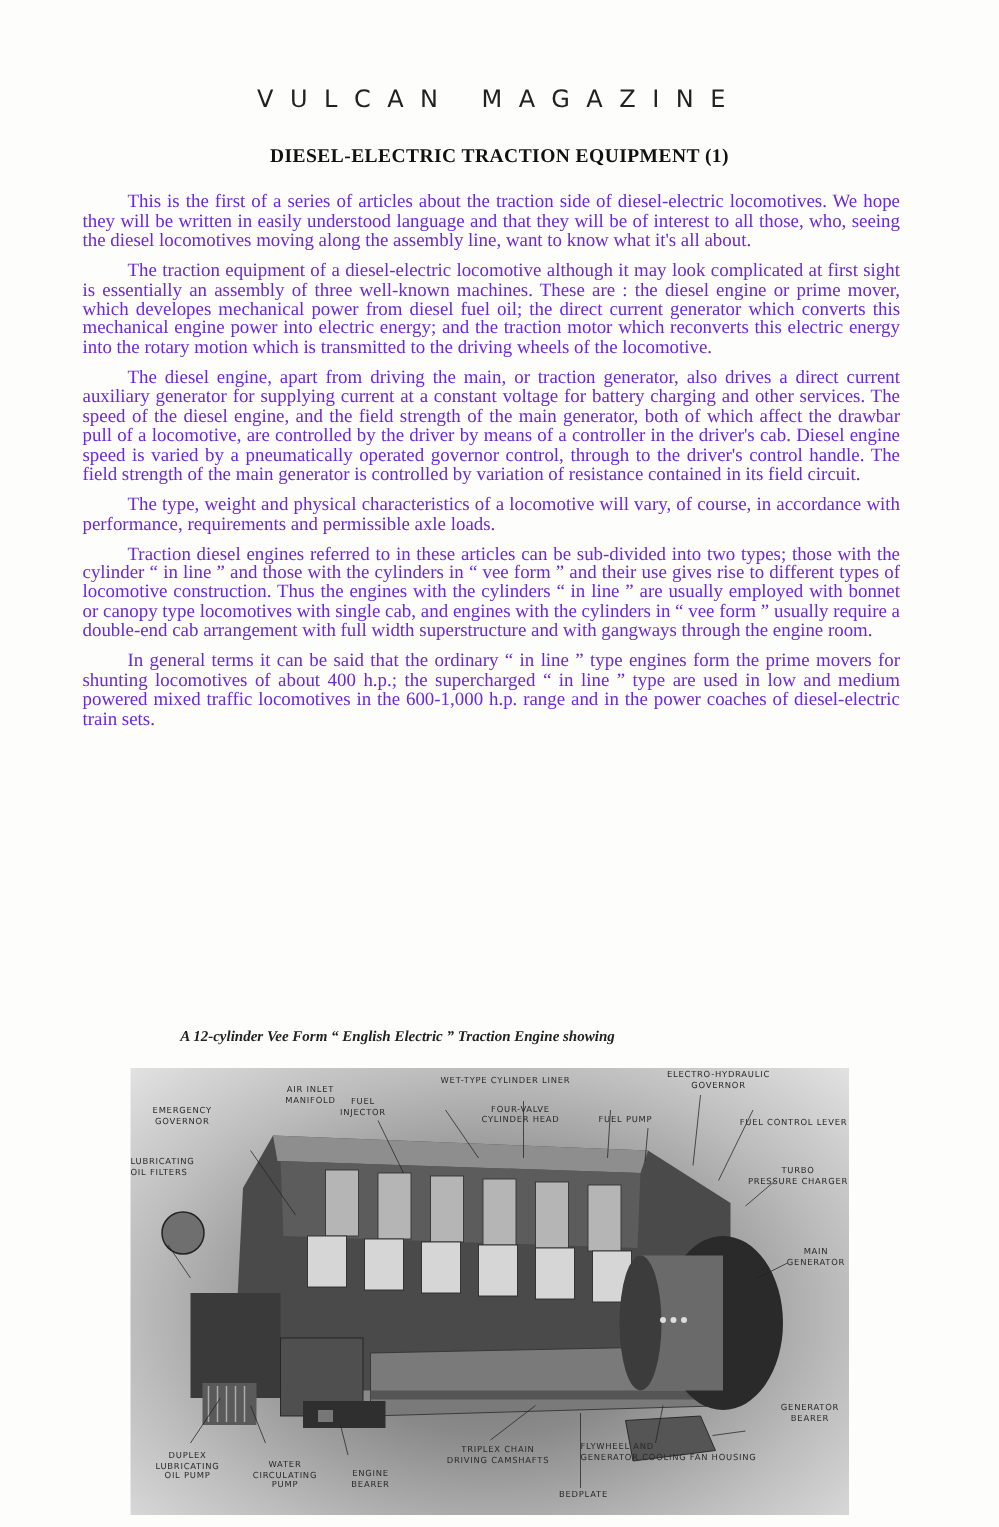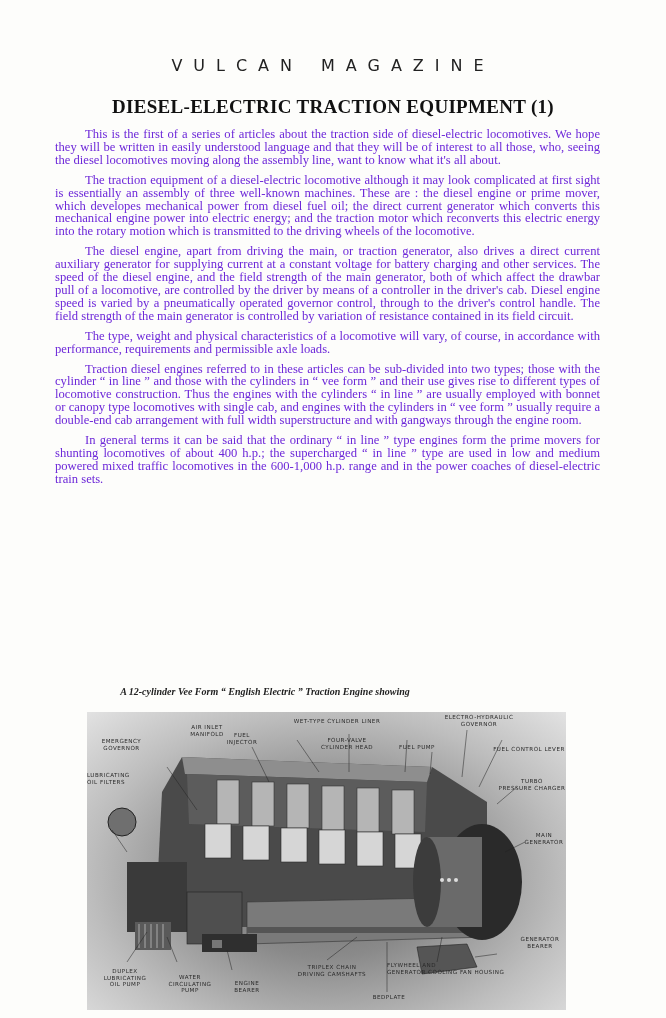--- a/index.html
+++ b/index.html
@@ -14,21 +14,21 @@
     position: absolute; top: 56px; left: 0; width: 666px;
     text-align: center;
     font-family: "DejaVu Sans", "Liberation Sans", sans-serif;
     font-size: 16px; letter-spacing: 11px; font-weight: normal;
     color: #222;
   }
   .masthead .gap { display: inline-block; width: 18px; }
   .title {
     position: absolute; top: 96px; left: 0; width: 666px;
     text-align: center;
-    font-size: 19px; font-weight: bold; letter-spacing: 0.3px;
+    font-size: 13px; font-weight: bold; letter-spacing: 0.3px;
     color: #111;
   }
   .body-text {
     position: absolute; top: 128px; left: 55px; width: 545px;
     font-size: 12.6px; line-height: 12.9px;
     text-align: justify;
     color: #6d28d9;
   }
   .body-text p {
     margin: 0 0 7px 0;

